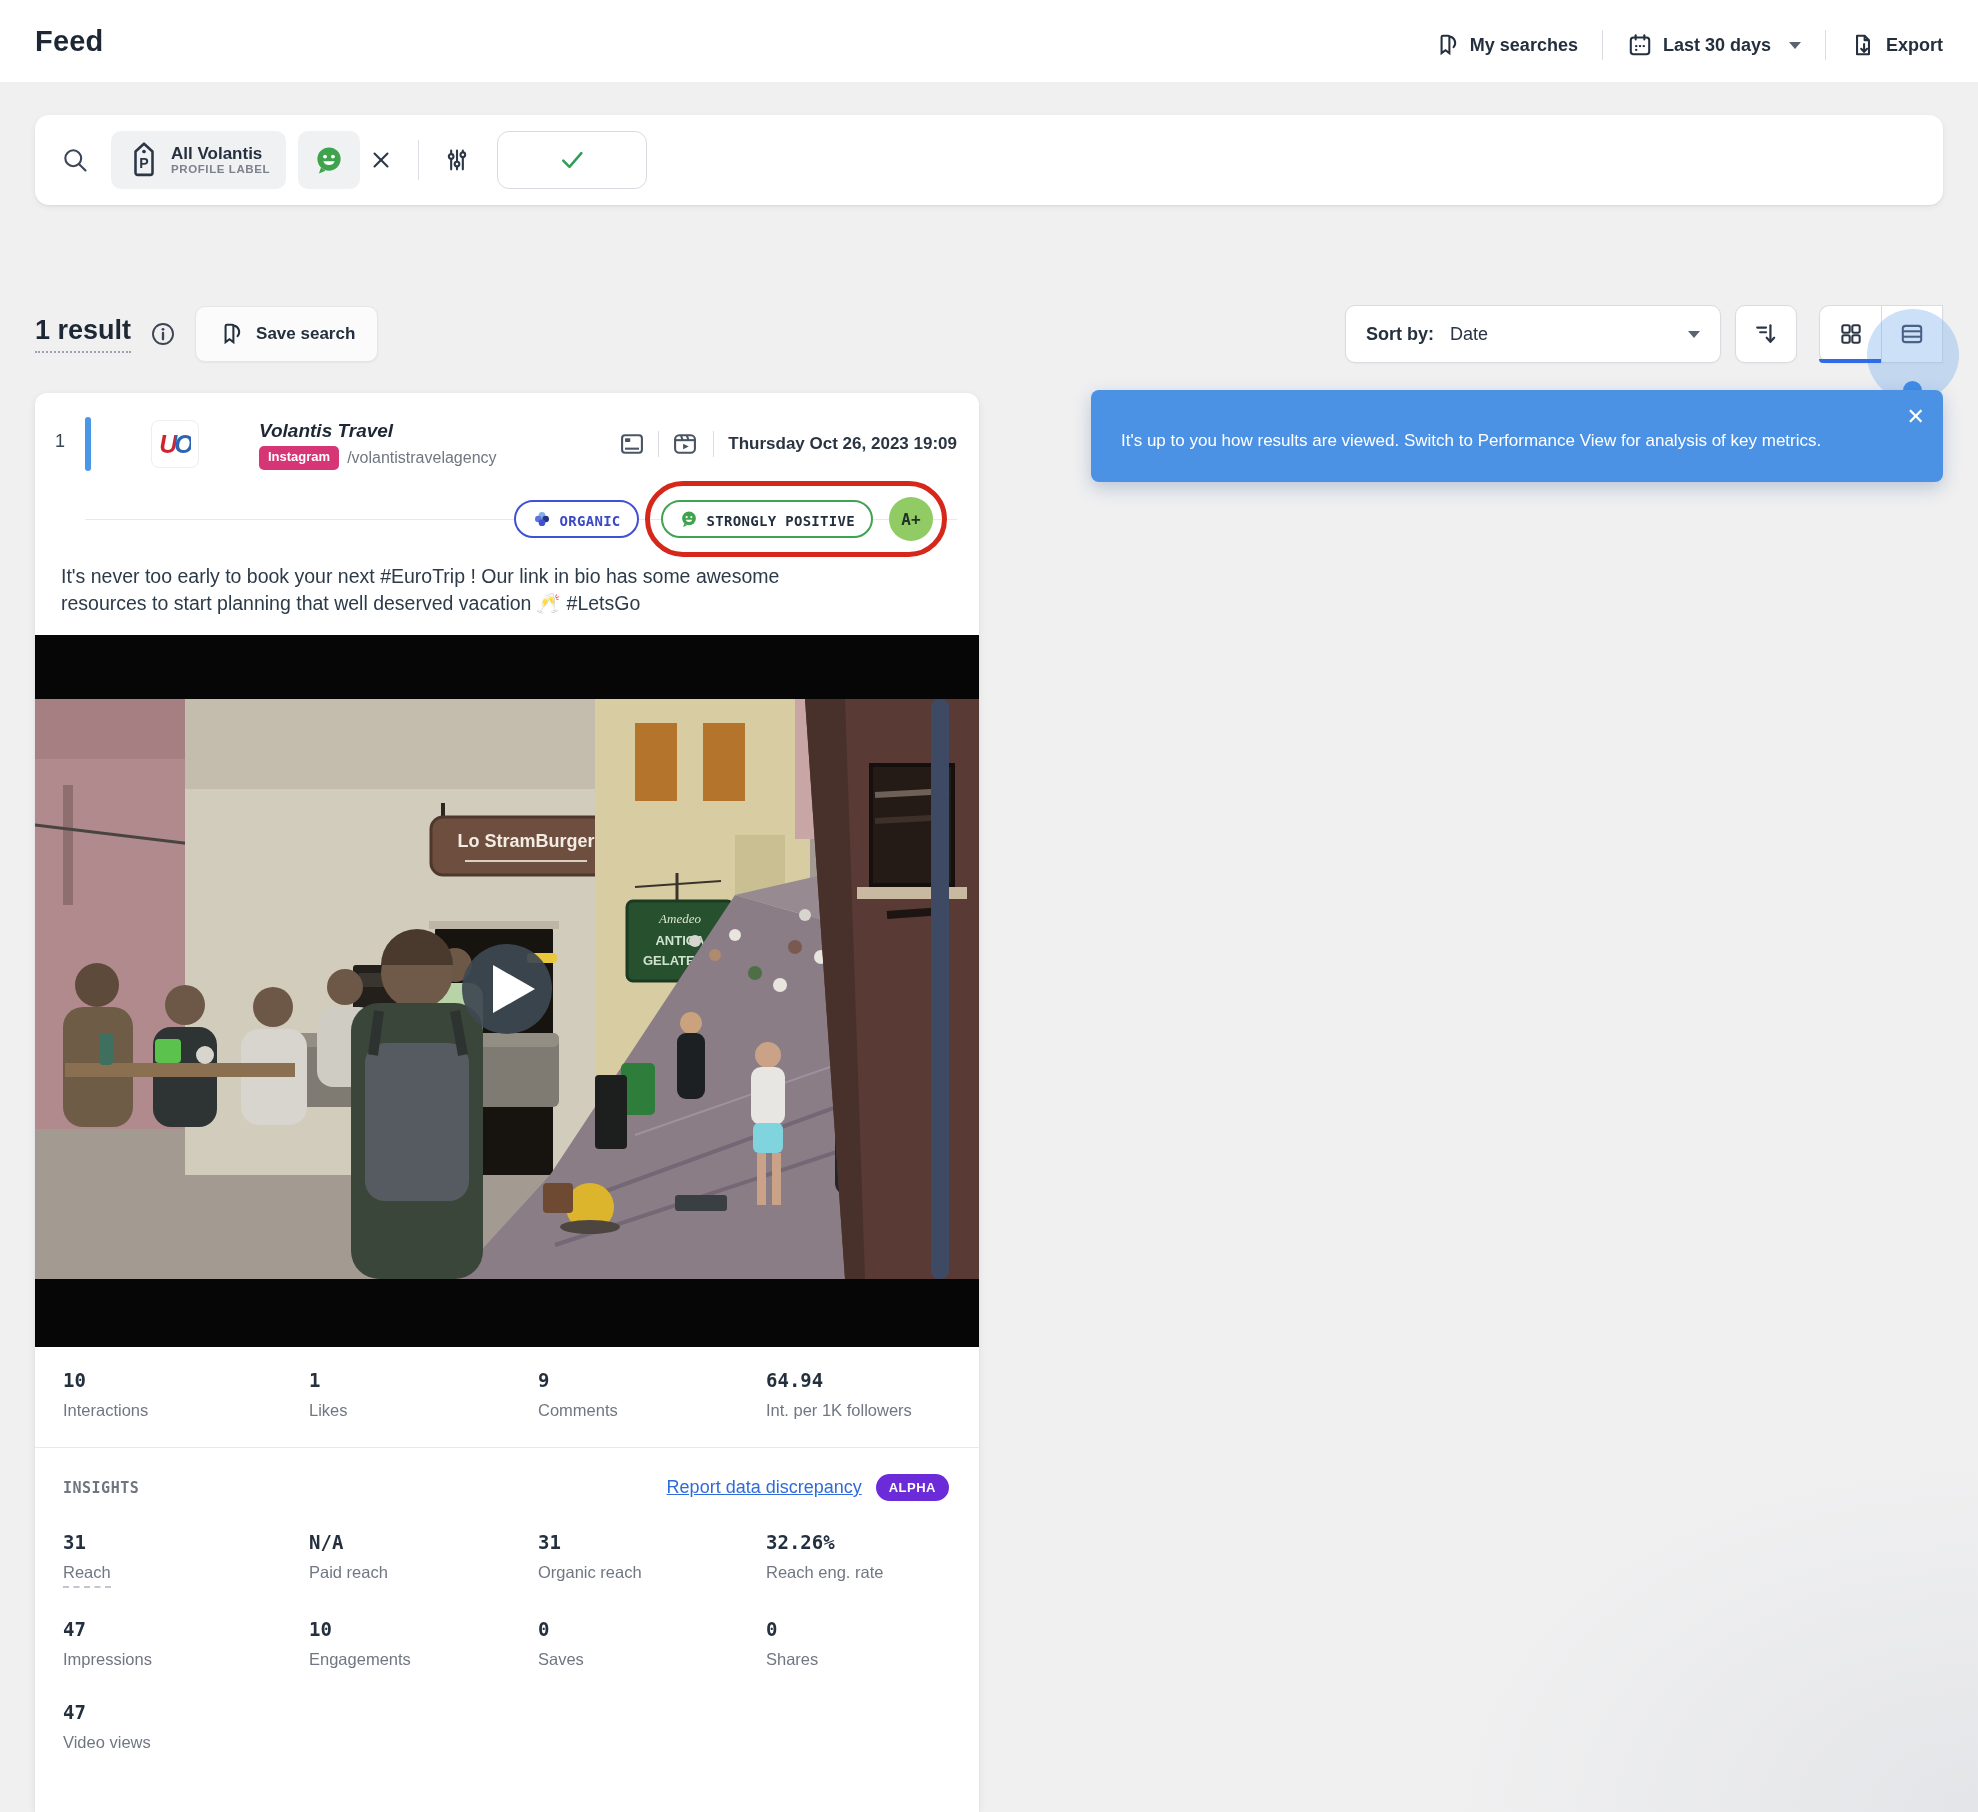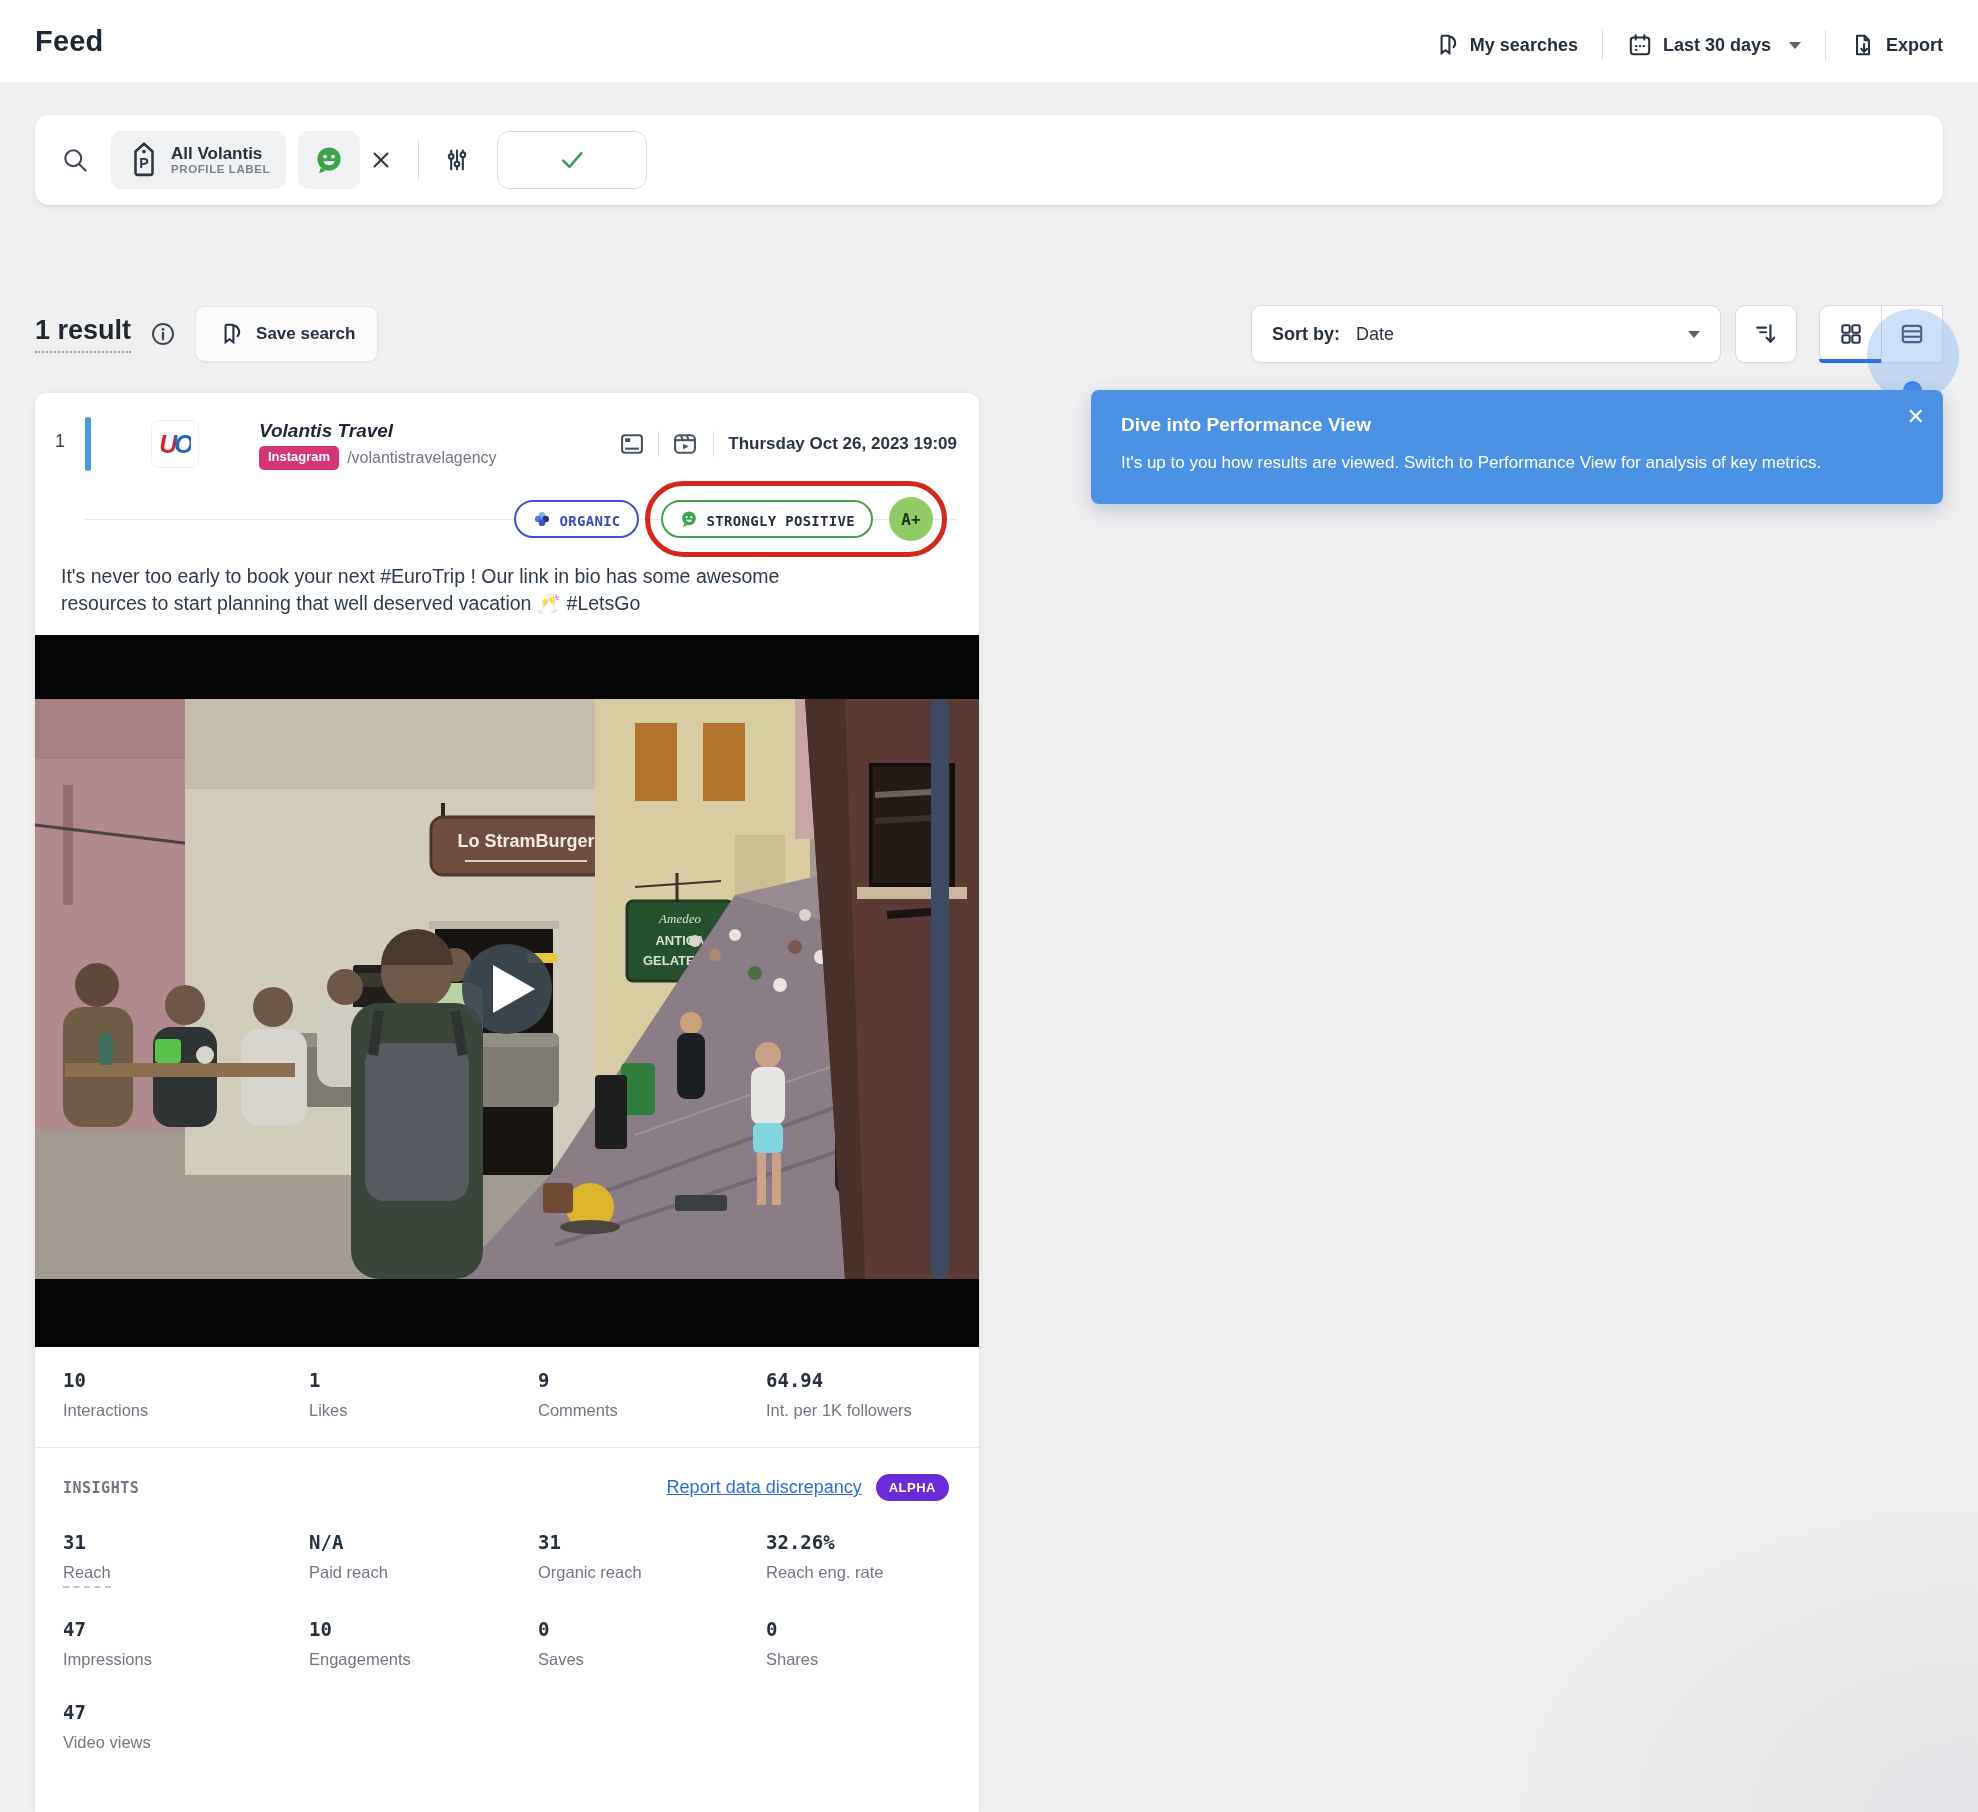--- a/index.html
+++ b/index.html
@@ -44,21 +44,21 @@
   
   .results-bar { margin:0 35px; margin-top:100px; display:flex; align-items:center; justify-content:space-between; }
   .results-left { display:flex; align-items:center; gap:18px; }
   .results-count { font-size:27px; font-weight:bold; color:#1e2835;
                    border-bottom:2px dotted #9aa1ab; padding-bottom:5px; }
   .save-search { display:flex; align-items:center; gap:12px; background:#fbfbfc; border:1px solid #e3e5e9;
                  border-radius:10px; padding:14px 22px; font-size:17px; font-weight:bold; color:#25303e;
                  box-shadow:0 1px 2px rgba(16,24,40,.05); cursor:pointer;
                  font-family:"Liberation Sans", sans-serif; }
   .results-right { display:flex; align-items:center; position:relative; }
-  .sort-select { width:470px; height:58px; background:#fff; border:1px solid #d8dbe0; border-radius:10px;
+  .sort-select { width:376px; height:58px; background:#fff; border:1px solid #d8dbe0; border-radius:10px;
                  display:flex; align-items:center; padding:0 20px; cursor:pointer;
                  box-shadow:0 1px 2px rgba(16,24,40,.04); }
   .sort-label { font-size:18px; font-weight:bold; color:#25303e; margin-right:16px; }
   .sort-value { font-size:18px; color:#2a3442; flex:1; }
   .sq-btn { width:62px; height:58px; background:#fff; border:1px solid #d8dbe0;
             display:flex; align-items:center; justify-content:center; cursor:pointer;
             box-shadow:0 1px 2px rgba(16,24,40,.04); }
   .sort-dir { border-radius:10px; margin-left:14px; }
   .seg { display:flex; margin-left:22px; position:relative; }
   .seg .sq-btn:first-child { border-radius:10px 0 0 10px; border-right:none; position:relative; }
@@ -300,21 +300,20 @@
         </button>
         <span class="seg-active-bar"></span>
         <span class="pulse-halo"></span>
         <span class="pulse-dot"></span>
       </div>
     </div>
   </div>
 
   <div class="perf-tooltip">
     <button class="tt-close">✕</button>
-    <h3>Dive into Performance View</h3>
     <p>It's up to you how results are viewed. Switch to Performance View for analysis of key metrics.</p>
   </div>
 
   <div class="post-card">
     <div class="card-head">
       <div class="idx-col">1</div>
       <div class="head-main">
         <div class="author-row">
           <span class="accent-bar"></span>
           <span class="avatar">

